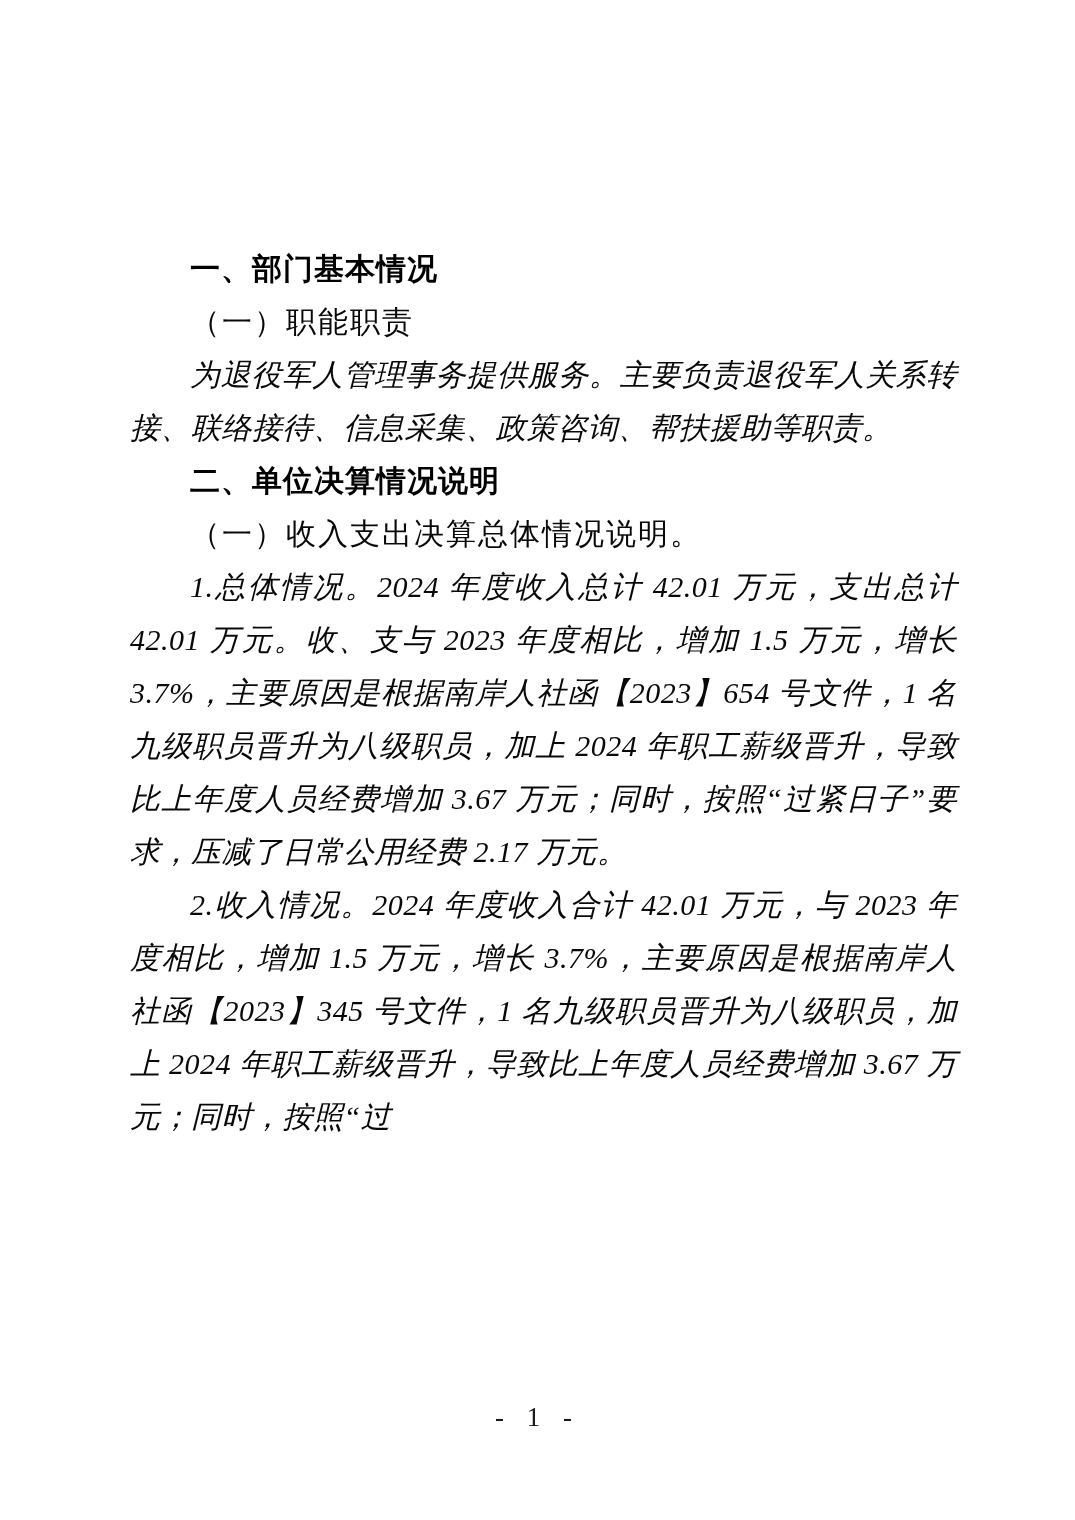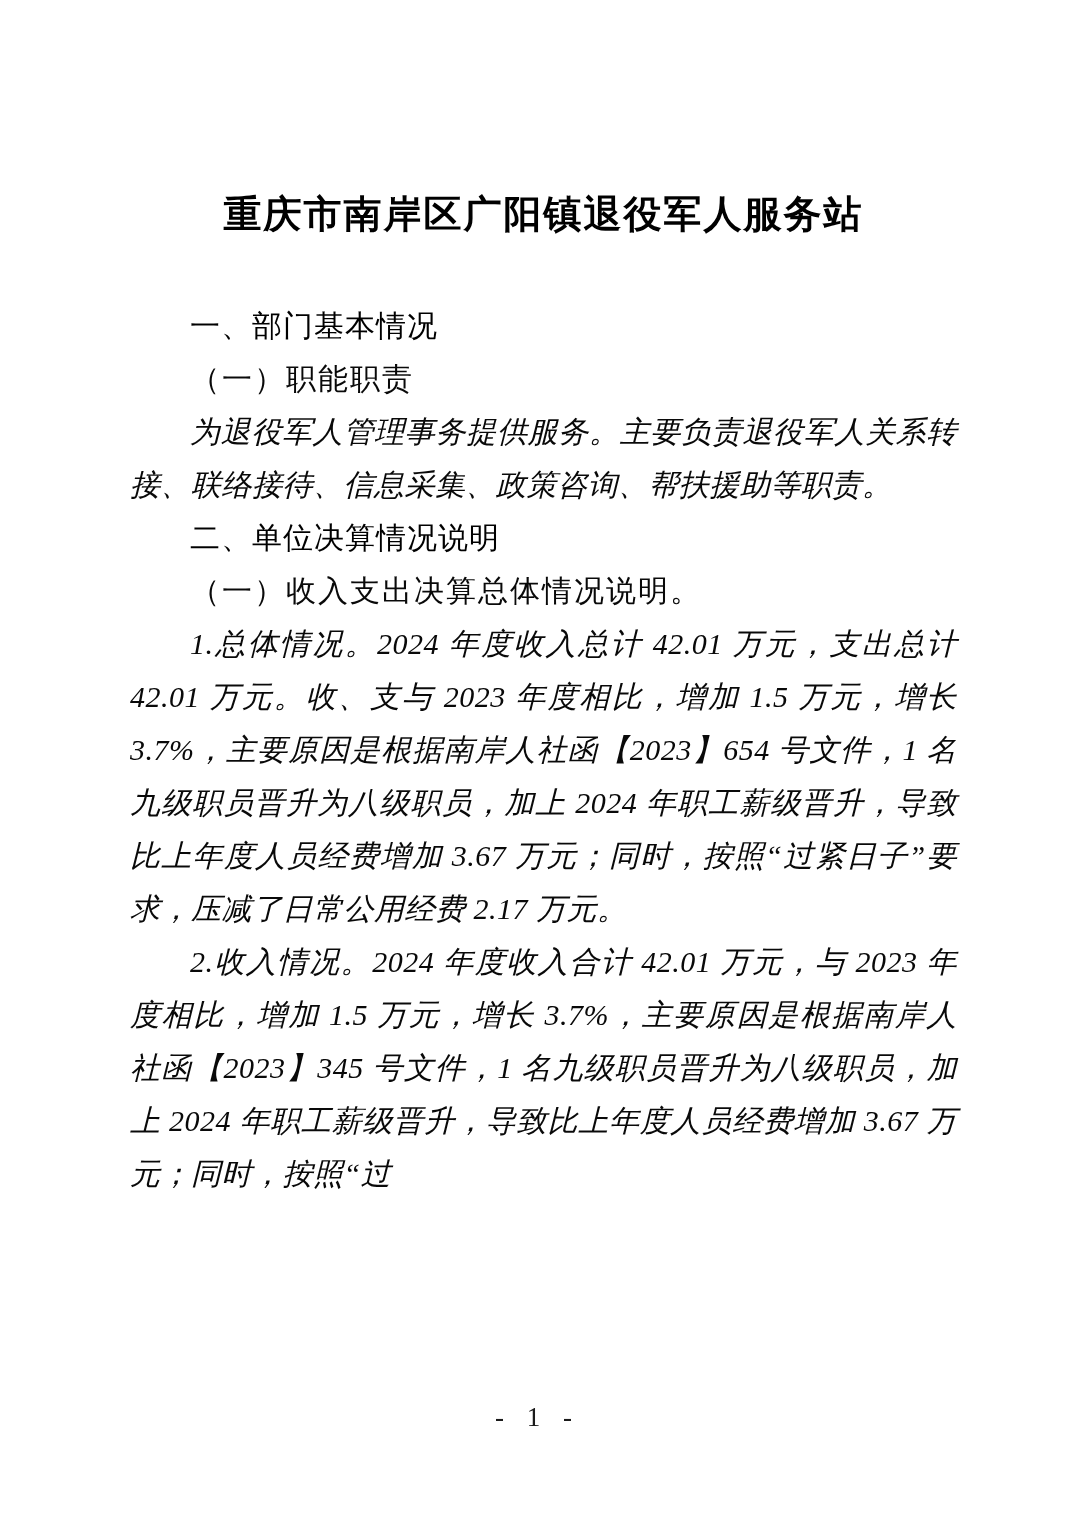--- a/index.html
+++ b/index.html
@@ -38,21 +38,21 @@
     line-height: 53px;
     text-align: justify;
     color: #090909;
   }
   .doc-body p {
     margin: 0;
     padding: 0;
     text-indent: 2em;
   }
   .heading-bold {
-    font-weight: normal;
+    font-weight: bold;
     color: #000000;
     font-family: "Liberation Sans", "DejaVu Sans", sans-serif;
     letter-spacing: 1px;
   }
   .sub-heading {
     letter-spacing: 2px;
   }
   .para {
     letter-spacing: 0.5px;
     font-style: italic;
@@ -69,21 +69,20 @@
     font-family: "Liberation Serif", "DejaVu Serif", serif;
   }
 </style>
 </head>
 <body>
 
 <div class="page">
   <div class="content">
 
     <div class="doc-title">
-      <span class="t-line">重庆市南岸区广阳镇退役军人服务站</span>
     </div>
 
     <div class="doc-body">
       <p class="heading-bold">一、部门基本情况</p>
       <p class="sub-heading">（一）职能职责</p>
       <p class="para">为退役军人管理事务提供服务。主要负责退役军人关系转接、联络接待、信息采集、政策咨询、帮扶援助等职责。</p>
       <p class="heading-bold">二、单位决算情况说明</p>
       <p class="sub-heading">（一）收入支出决算总体情况说明。</p>
       <p class="para">1.总体情况。2024 年度收入总计 42.01 万元，支出总计 42.01 万元。收、支与 2023 年度相比，增加 1.5 万元，增长 3.7%，主要原因是根据南岸人社函【2023】654 号文件，1 名九级职员晋升为八级职员，加上 2024 年职工薪级晋升，导致比上年度人员经费增加 3.67 万元；同时，按照“过紧日子”要求，压减了日常公用经费 2.17 万元。</p>
       <p class="para">2.收入情况。2024 年度收入合计 42.01 万元，与 2023 年度相比，增加 1.5 万元，增长 3.7%，主要原因是根据南岸人社函【2023】345 号文件，1 名九级职员晋升为八级职员，加上 2024 年职工薪级晋升，导致比上年度人员经费增加 3.67 万元；同时，按照“过</p>

